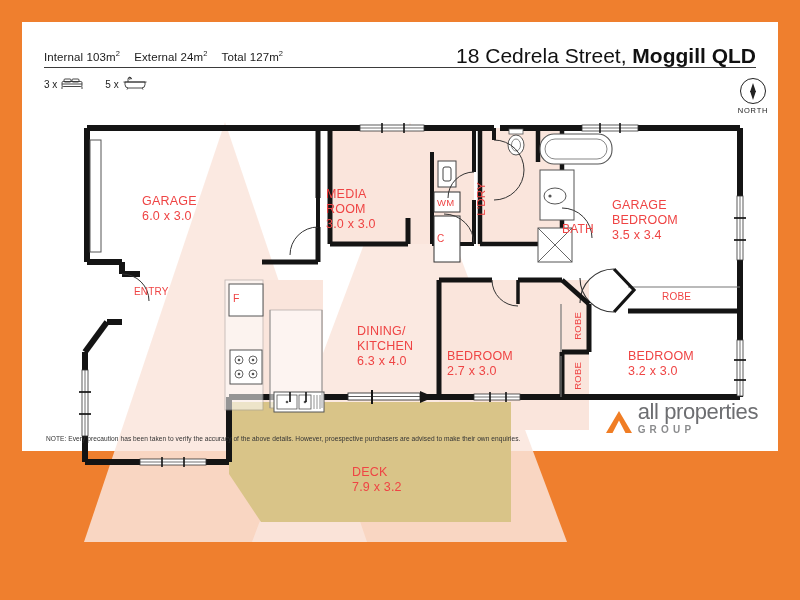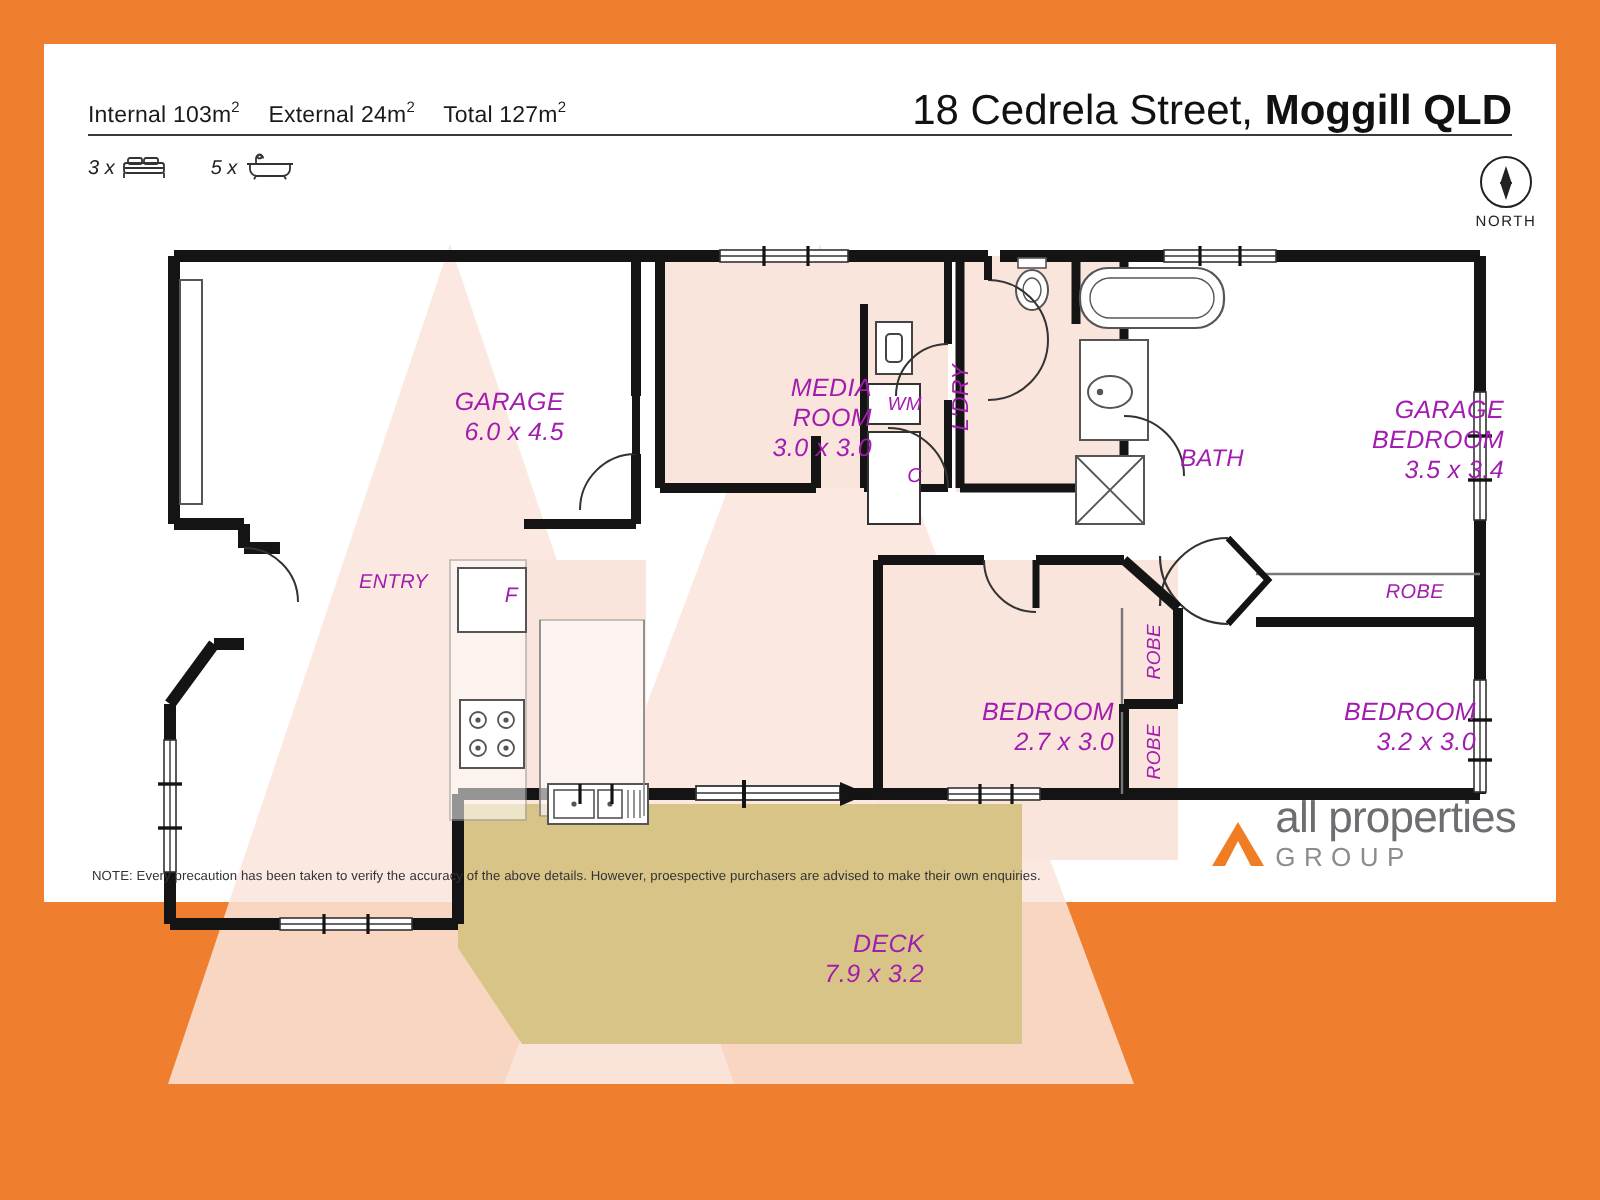--- a/index.html
+++ b/index.html
@@ -26,21 +26,21 @@
     position:absolute; left:22px; top:45px; width:712px; height:1px; background:#3b3b3b;
   }
   #hdr-title {
     position:absolute; right:22px; top:22px;
     font-size:21px; color:#111; white-space:nowrap;margin-left:28px;
   }
   #hdr-title .bold { font-weight:bold; }
   #counts {
     position:absolute; left:22px; top:54px;
     display:flex; align-items:center; gap:4px;
-    font-size:10px; color:#222;font-style:italic;
+    font-size:10px; color:#222;
   }
   #counts .gap { width:14px; }
   .ico-bed { display:inline-block; }
   .ico-bath { display:inline-block; }
   
   #compass { position:absolute; left:708px; top:56px; width:46px; text-align:center; }
   #compass .ring {
     width:26px; height:26px; border:1.6px solid #222; border-radius:50%;
     margin:0 auto; position:relative;
   }
@@ -54,38 +54,37 @@
     position:absolute; left:50%; top:12px; transform:translateX(-50%);
     width:0; height:0;
     border-left:3px solid transparent; border-right:3px solid transparent;
     border-top:9px solid #222;
   }
   #compass .lbl { font-size:7.5px; letter-spacing:0.8px; margin-top:2px; color:#222; font-weight:normal;}
   
   #plan { position:absolute; left:0; top:0; width:756px; height:533px; }
   
   .rlabel {
-    position:absolute; text-align:right; color:#a21caf;
+    position:absolute; text-align:left; color:#ef4444;
     font-size:12.5px; line-height:15px; white-space:nowrap;
     letter-spacing:0.2px;
-    font-style:italic;
   }
   .rlabel .dim { font-size:12.5px; }
   .rlabel.tiny  { font-size:8.5px; }
   .vert { writing-mode:vertical-rl; transform:rotate(180deg); }
   
   #note {
     position:absolute; left:24px; bottom:9px;
     font-size:6.6px; color:#333; letter-spacing:0.05px; white-space:nowrap;
   }
   #logo { position:absolute; right:20px; bottom:16px; display:flex; align-items:flex-end; gap:4px; }
   #logo .mark { width:30px; height:26px; }
   #logo .txt { line-height:1; }
   #logo .t1 { font-size:22px; color:#6d6e71; letter-spacing:-0.4px; }
-  #logo .t2 { font-size:13px; color:#8b8c8e; letter-spacing:4.2px; margin-top:2px; }
+  #logo .t2 { font-size:10px; color:#8b8c8e; letter-spacing:4.2px; margin-top:2px;font-weight:bold; }
 </style>
 </head>
 <body>
 
 <div id="page">
 
   <div id="hdr-stats">
     <span class="grp"><span>Internal</span>
       <span>103m</span><sup>2</sup></span>
     <span class="grp"><span>External</span>
@@ -396,21 +395,21 @@
 
       <g stroke="#888" stroke-width="1" fill="none" opacity="0.8">
         <path d="M248 288 V386"></path>
         <path d="M300 288 V386"></path>
       </g>
     </g>
   </svg>
 
   <div class="rlabel" style="left:120px; top:172px; width:140px;">
     <div>GARAGE</div>
-      <div class="dim">6.0 x 4.5</div>
+      <div class="dim">6.0 x 3.0</div>
   </div>
 
   <div class="rlabel" style="left:304px; top:165px; width:110px;">
     <div>MEDIA</div>
       <div>ROOM</div>
       <div class="dim">3.0 x 3.0</div>
   </div>
 
   <div class="rlabel" style="left:590px; top:176px; width:140px;">
     <div>GARAGE</div>
@@ -422,20 +421,25 @@
     <div>BEDROOM</div>
       <div class="dim">2.7 x 3.0</div>
   </div>
 
   <div class="rlabel" style="left:606px; top:327px; width:110px;">
     <div>BEDROOM</div>
       <div class="dim">3.2 x 3.0</div>
   </div>
 
 
+  <div class="rlabel" style="left:335px; top:302px; width:120px;">
+    <div>DINING/</div>
+      <div>KITCHEN</div>
+      <div class="dim">6.3 x 4.0</div>
+  </div>
 
   <div class="rlabel" style="left:330px; top:443px; width:110px;">
     <div>DECK</div>
       <div class="dim">7.9 x 3.2</div>
   </div>
 
   <div class="rlabel" style="left:112px; top:262px; width:80px; font-size:10px;">
     <span>ENTRY</span>
   </div>
 

